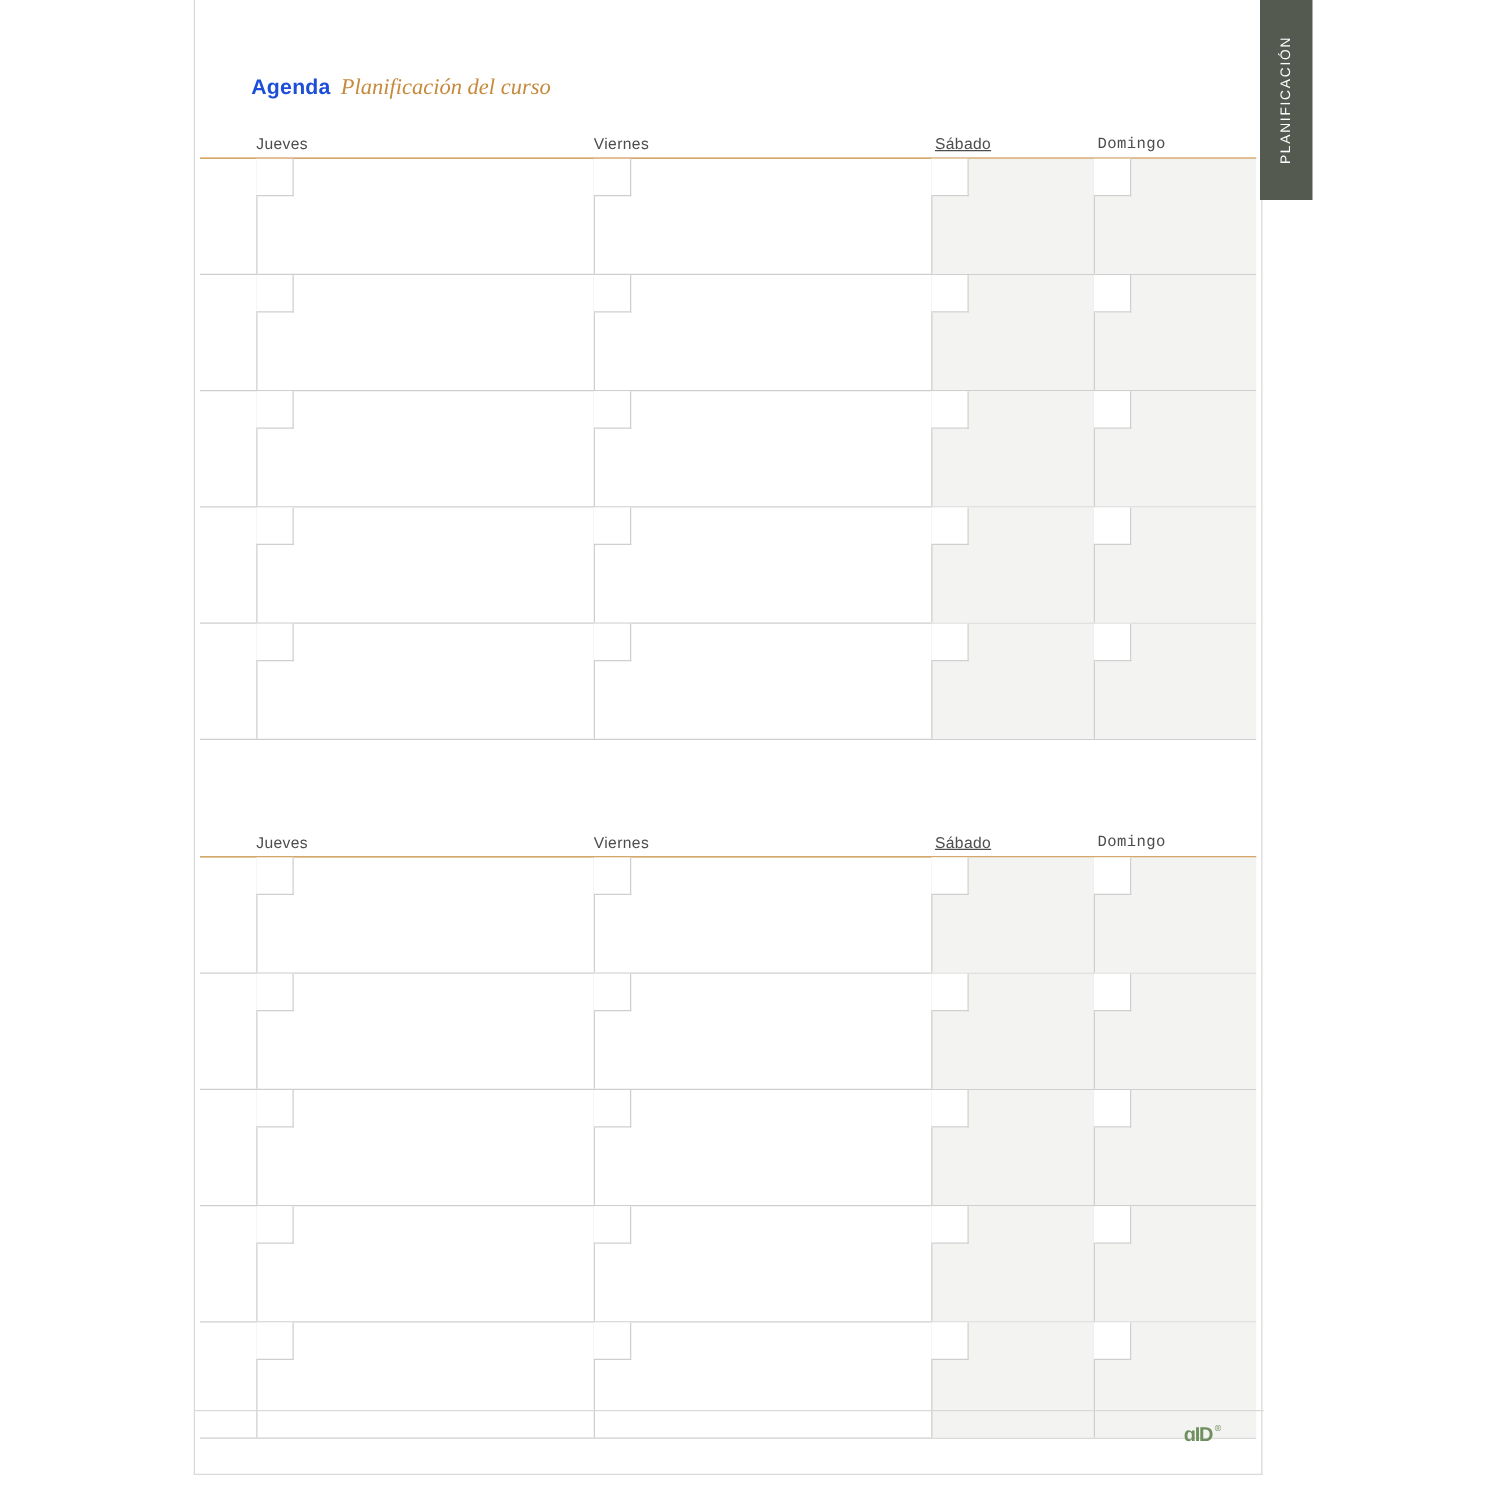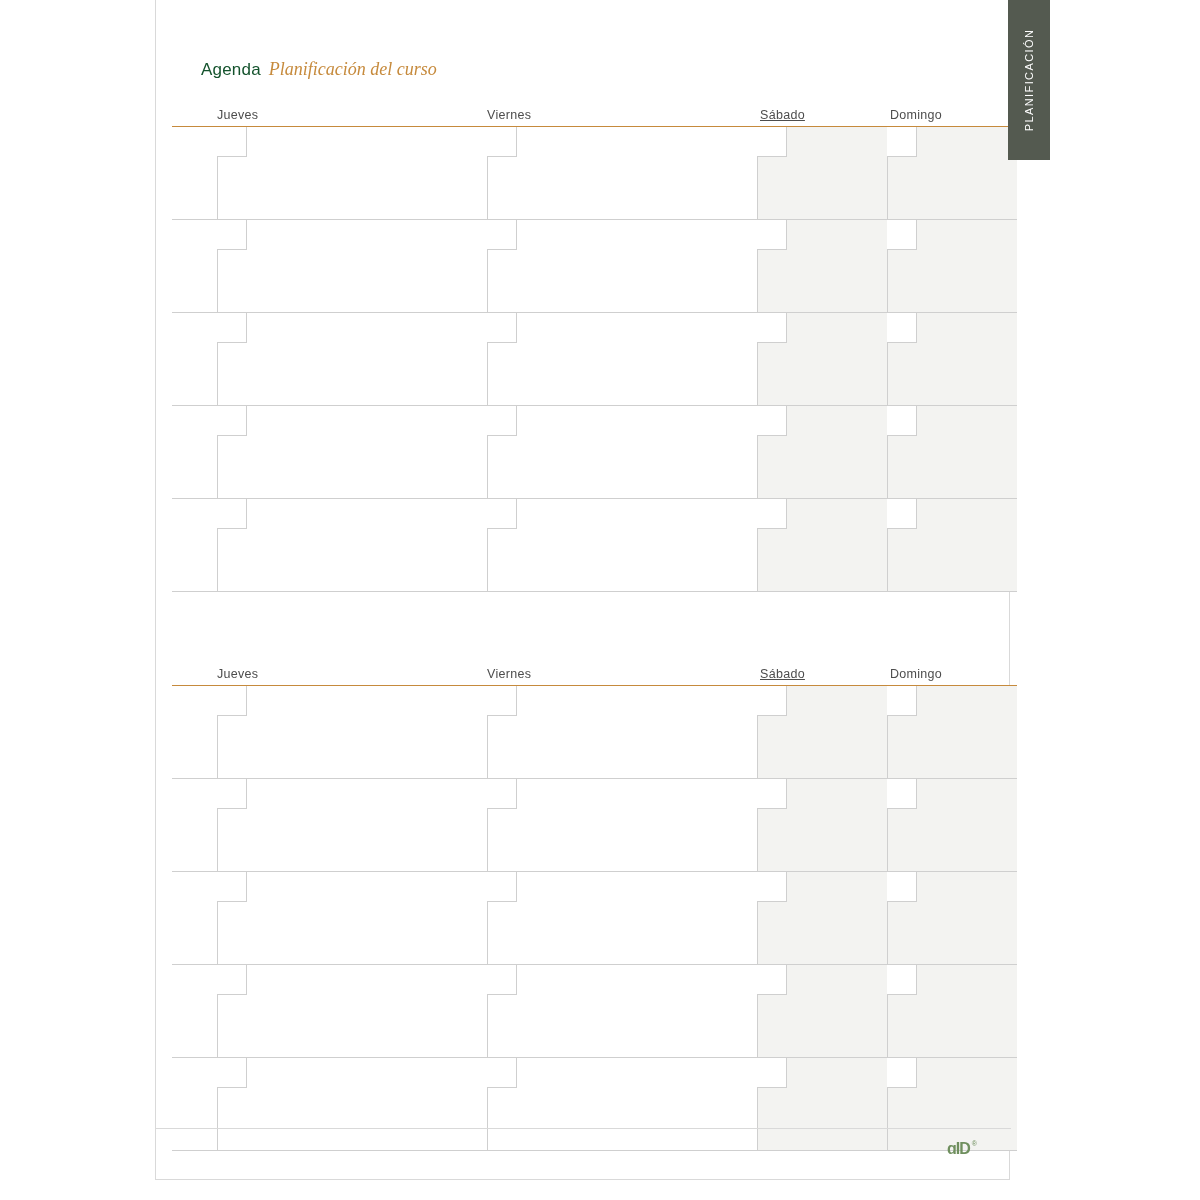--- a/index.html
+++ b/index.html
@@ -55,56 +55,56 @@
   .doc-header {
     position: absolute;
     left: 45px;
     top: 32px;
     display: flex;
     align-items: baseline;
     gap: 8px;
   }
   .doc-title {
     font-size: 17px;
-    font-weight: normal;
-    color: #14532d;
+    font-weight: bold;
+    color: #1d4ed8;
     letter-spacing: 0.2px;
     margin-top: 28px;
   }
   .doc-subtitle {
     font-size: 18px;
     font-style: italic;
     color: #c68a3c;
     font-family: "Liberation Serif", serif;
   }
 
   
   .block {
     position: absolute;
-    left: 16px;
+    left: 4px;
     width: 855px;
   }
   .block-1 { top: 96px; }
   .block-2 { top: 655px; }
 
   .daynames {
     position: relative;
     height: 30px;
   }
   .dayname {
     position: absolute;
     bottom: 4px;
     font-size: 12.5px;
     color: #4d4d4d;
     letter-spacing: 0.3px;
   }
   .dayname.d0 { left: 45px; }
   .dayname.d1 { left: 315px; }
   .dayname.d2 { left: 588px; text-decoration: underline; }
-  .dayname.d3 { left: 718px; }
+  .dayname.d3 { left: 718px; font-family: Liberation Mono, monospace; }
 
   .grid {
     position: relative;
     width: 845px;
     margin-left: 0px;
     border-top: 1.4px solid #c68a3c;
     box-sizing: border-box;
   }
 
   .row {

